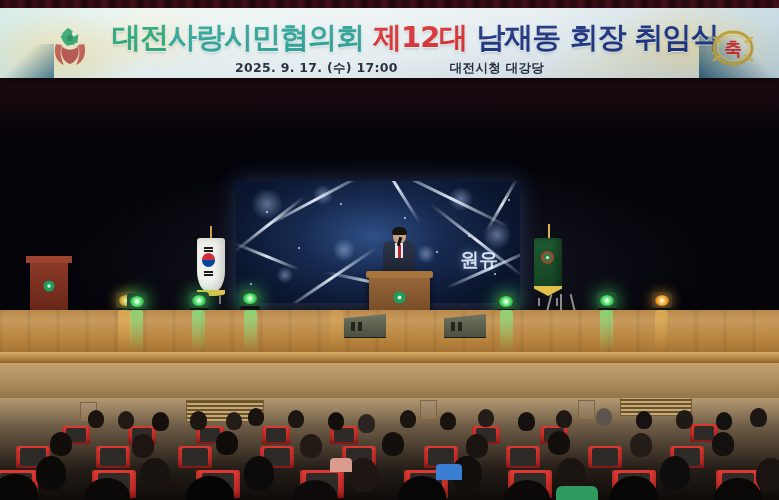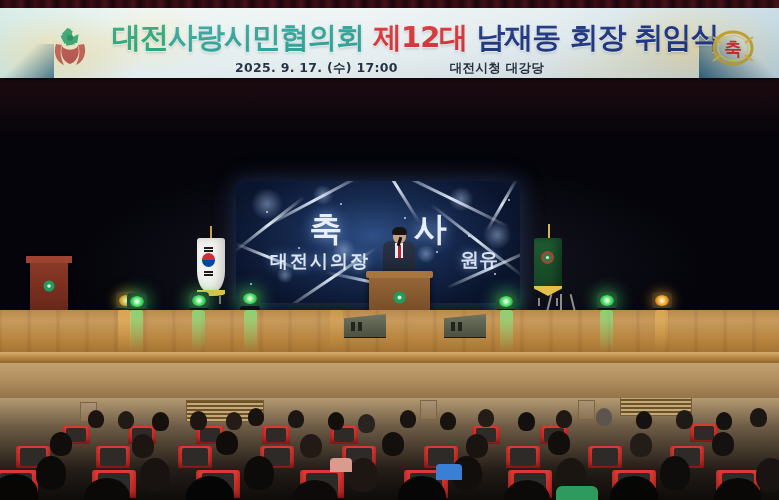--- a/index.html
+++ b/index.html
@@ -327,22 +327,20 @@
     <div class="star" style="left:62px;  top:66px;"></div>
     <div class="star" style="left:104px; top:22px;"></div>
     <div class="star" style="left:140px; top:90px;"></div>
     <div class="star" style="left:168px; top:36px;"></div>
     <div class="star" style="left:200px; top:70px;"></div>
     <div class="star" style="left:232px; top:54px;"></div>
     <div class="star" style="left:258px; top:92px;"></div>
     <div class="star" style="left:14px;  top:102px;"></div>
     <div class="star" style="left:272px; top:18px;"></div>
 
-    <div class="led-txt-main">축 사</div>
-    <div class="led-txt-sub" style="text-align:left; padding-left:34px;">대전시의장</div>
     <div class="led-name">원유</div>
   </div>
 
   <div class="speaker">
     <div class="sp-body"></div>
     <div class="sp-shirt"></div>
     <div class="sp-tie"></div>
     <div class="sp-head"></div>
     <div class="sp-hair"></div>
     <div class="sp-mic"></div>

